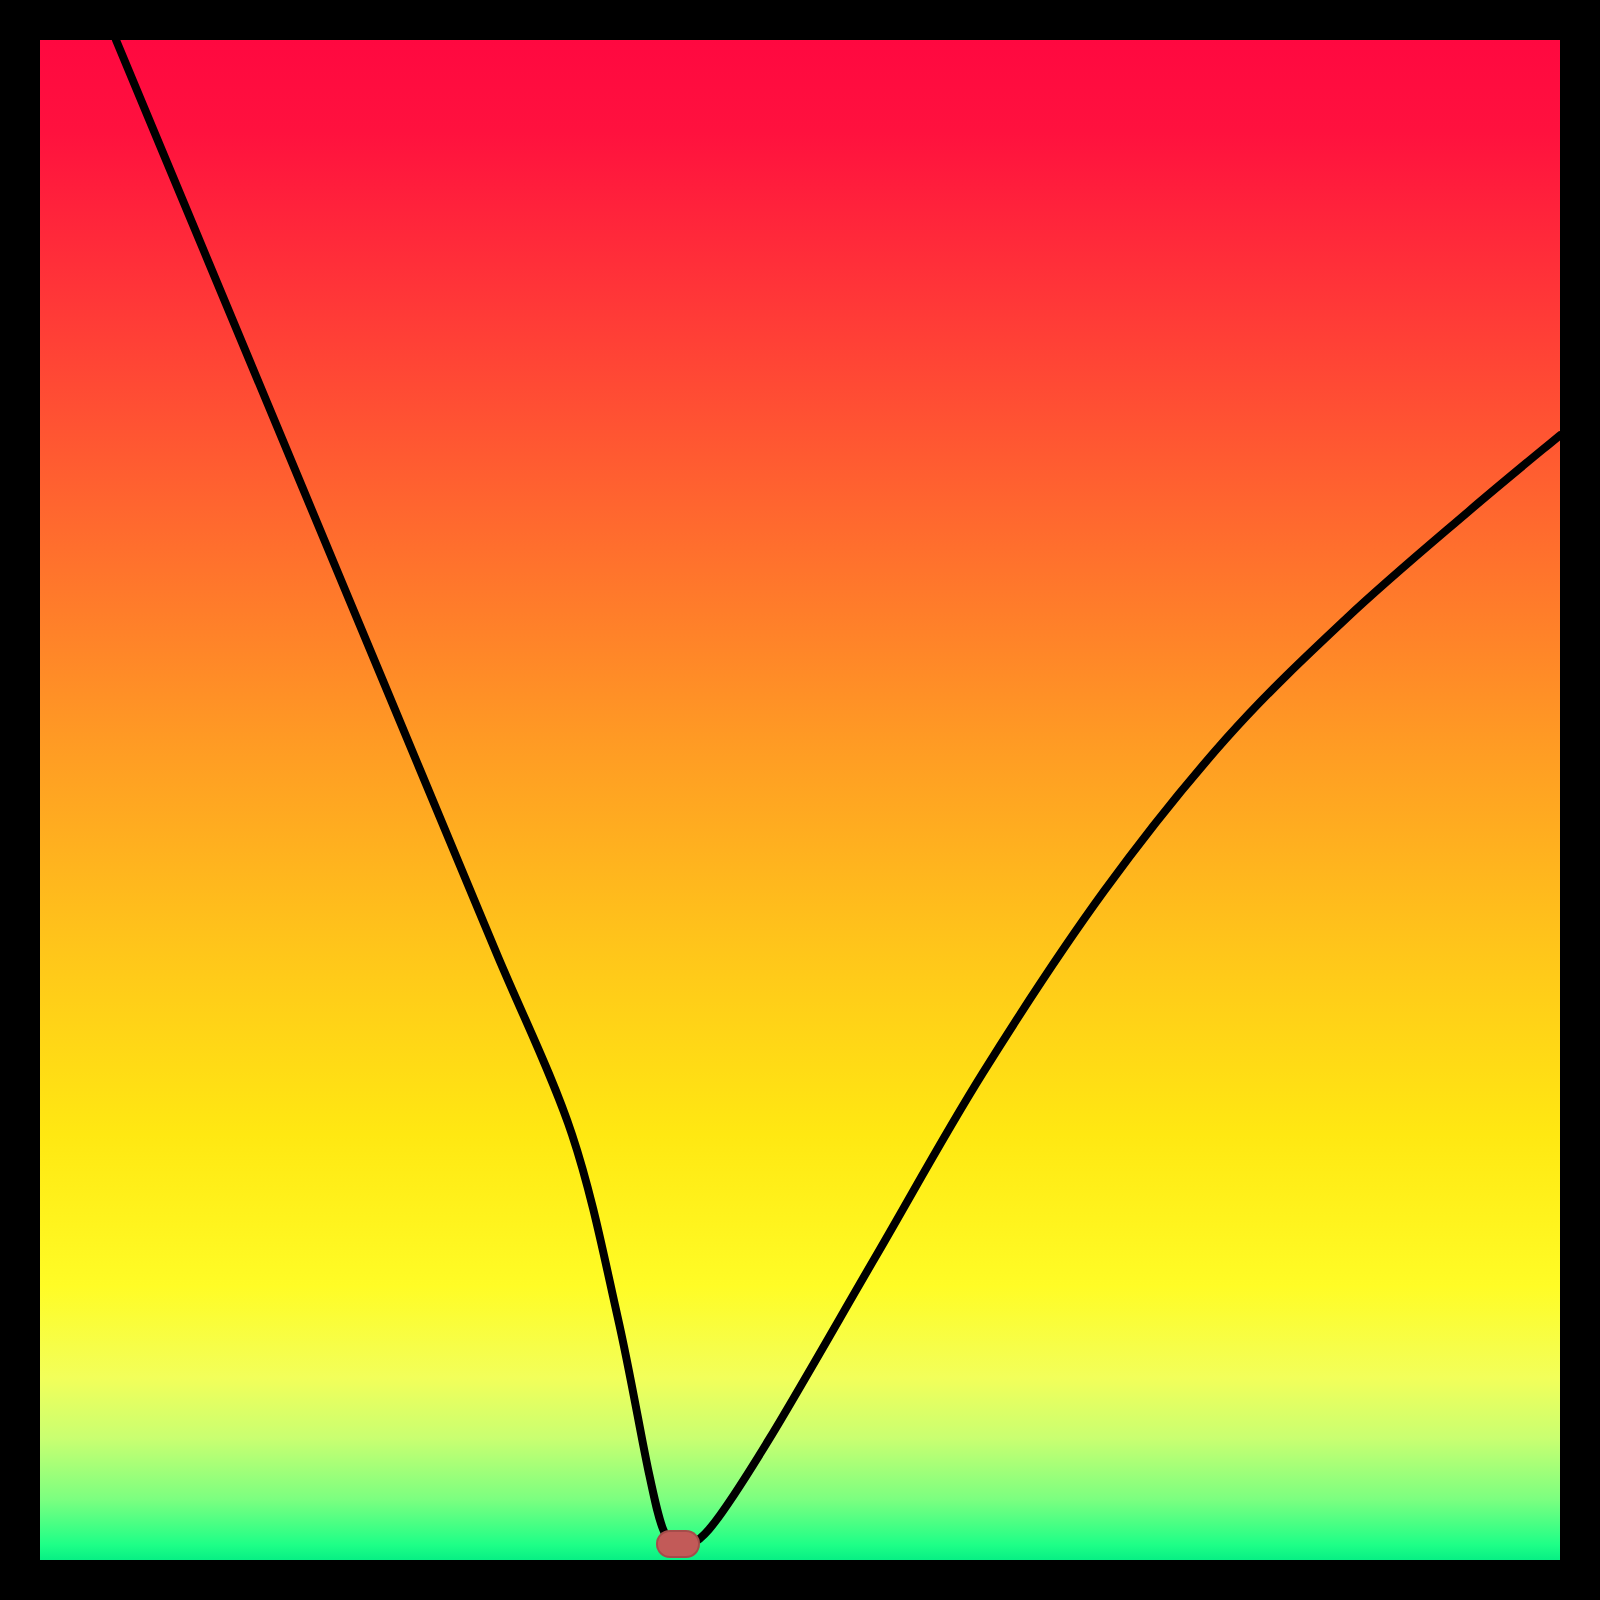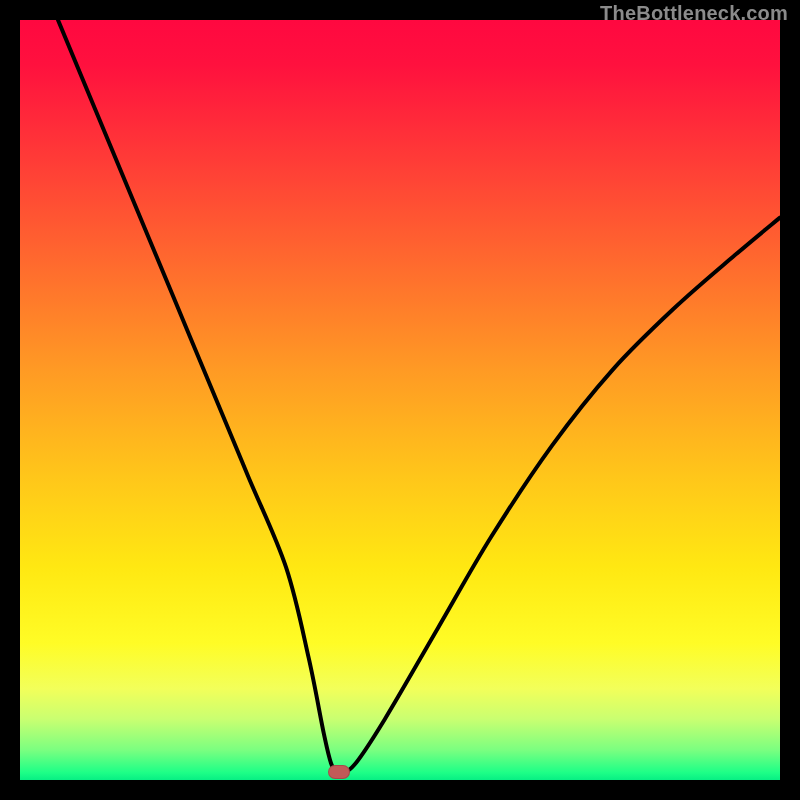--- a/index.html
+++ b/index.html
@@ -64,21 +64,20 @@
     height: 14px;
     border-radius: 7px;
     background: #c25a58;
     box-shadow: 0 0 0 1px rgba(0,0,0,0.15) inset;
   }
 </style>
 </head>
 <body>
 
 <div class="frame">
-  <div class="watermark">TheBottleneck.com</div>
 
   <div class="plot-area">
     <svg class="curve" viewBox="0 0 760 760" preserveAspectRatio="none">
       <path id="curve-path" fill="none" stroke-width="4" stroke-linejoin="round" stroke-linecap="round" stroke="#000000" d="M 38,0 C 44.333333333333336,15.200000000000008 63.333333333333336,60.800000000000054 76,91.20000000000005 C 88.66666666666667,121.60000000000004 101.33333333333333,152 114,182.39999999999998 C 126.66666666666667,212.79999999999995 139.33333333333334,243.19999999999996 152,273.59999999999997 C 164.66666666666666,304 177.33333333333334,334.4 190,364.8 C 202.66666666666666,395.20000000000005 215.33333333333334,425.6 228,456 C 240.66666666666666,486.4 255.86666666666667,516.8000000000001 266,547.2 C 276.1333333333333,577.6 282.4666666666667,610.5333333333333 288.8,638.4 C 295.1333333333333,666.2666666666667 300.2,696.6666666666666 304,714.4 C 307.8,732.1333333333333 309.0666666666666,738.4666666666666 311.59999999999997,744.8 C 314.1333333333333,751.1333333333333 315.4,752.4 319.2,752.4 C 323,752.4 326.79999999999995,753.6666666666666 334.4,744.8 C 342,735.9333333333333 350.8666666666667,722 364.8,699.2 C 378.73333333333335,676.4000000000001 400.2666666666667,638.4 418.00000000000006,608 C 435.7333333333334,577.6 452.2,547.1999999999999 471.2,516.8 C 490.2,486.4 511.73333333333335,453.4666666666667 532,425.6 C 552.2666666666667,397.73333333333335 572.5333333333334,372.4 592.8000000000001,349.59999999999997 C 613.0666666666667,326.79999999999995 633.3333333333334,307.8 653.6,288.8 C 673.8666666666667,269.8 696.6666666666666,250.8 714.4,235.60000000000002 C 732.1333333333333,220.40000000000003 752.4,203.93333333333337 760,197.60000000000002"></path>
     </svg>
     <div class="marker" id="min-marker" style="background: rgb(194, 90, 88); left: 308.2px; top: 745.4px;"></div>
   </div>
 </div>
 
 </body></html>

